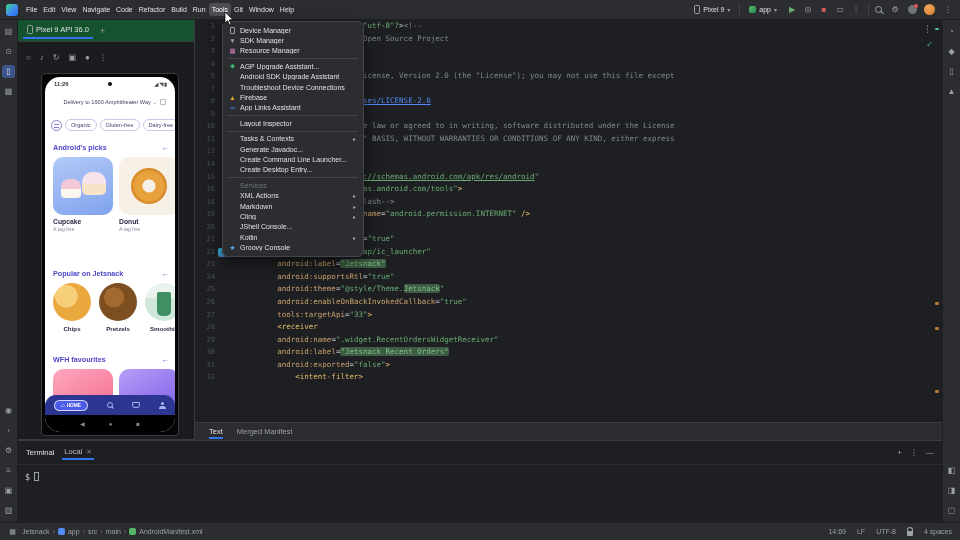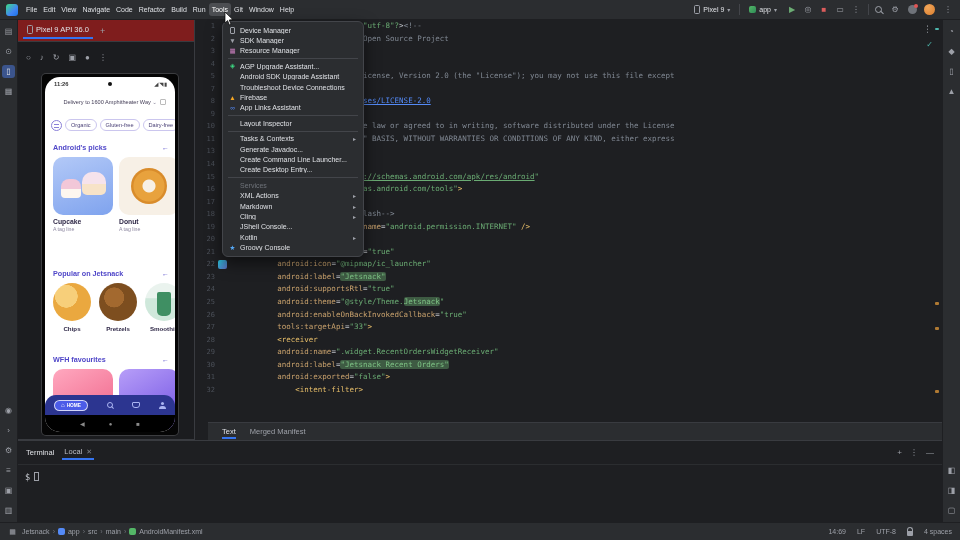--- a/index.html
+++ b/index.html
@@ -44,21 +44,21 @@
   .stripe.right{right:0;border-left:1px solid #1e1f22;}
   .sicon{width:13px;height:13px;border-radius:3px;color:#9da0a8;font-size:8px;line-height:13px;
          text-align:center;flex:0 0 auto;}
   .sicon.sel{background:#3b548c;color:#dfe1e5;}
   .sgap{flex:1;}
 
   
   .devices{position:absolute;left:18px;top:20px;width:177px;height:420px;background:#1b1c1f;
            border-right:1px solid #393b40;border-bottom:1px solid #393b40;}
   .dev-head{height:22px;display:flex;align-items:center;gap:4px;padding:0 5px;font-size:7.5px;
-            color:#dfe1e5;background:#7f1d1d;border-bottom:1px solid #393b40;}
+            color:#dfe1e5;background:#14532d;border-bottom:1px solid #393b40;}
   .dev-tab{display:flex;align-items:center;gap:3px;padding:3px 4px;border-bottom:2px solid #3574f0;}
   .dev-plus{color:#9da0a8;font-size:9px;padding:0 3px;}
   .dev-controls{position:absolute;top:28px;left:8px;height:18px;display:flex;align-items:center;
                 gap:9px;color:#9da0a8;font-size:8px;}
 
   
   .phone{position:absolute;left:24px;top:54px;width:136px;height:361px;background:#050505;
          border-radius:4px;padding:3px;box-shadow:0 0 0 1px #3c3d40;}
   .screen{position:relative;width:130px;height:355px;background:#fff;border-radius:15px;overflow:hidden;color:#222;}
   .p-status{position:absolute;top:4px;left:9px;right:8px;height:8px;display:flex;
@@ -130,21 +130,21 @@
   .strhl{color:#7dc284;background:#3e5b43;border-radius:2px;}
   .gicon{position:absolute;left:23px;top:2px;width:9px;height:9px;border-radius:2px;
          background:linear-gradient(135deg,#26c6da,#5c6bc0);}
   .ed-more{position:absolute;right:10px;top:4px;color:#9da0a8;font-size:9px;}
   .ed-check{position:absolute;right:9px;top:20px;color:#4db6ac;font-size:8px;}
   .smark{position:absolute;right:3px;width:4px;height:3px;background:#b07a33;border-radius:1px;}
   .smark.teal{background:#4db6ac;height:2px;}
 
   .manifest-tabs{position:absolute;left:195px;right:18px;top:422px;height:18px;background:#2b2d30;
                  border-top:1px solid #393b40;display:flex;align-items:center;gap:14px;
-                 padding-left:14px;font-size:7.5px;color:#9da0a8;margin-left:13px;}
+                 padding-left:14px;font-size:7.5px;color:#9da0a8;}
   .mtab.active{color:#dfe1e5;box-shadow:inset 0 -2px 0 #3574f0;padding:3px 0;}
 
   
   .terminal{position:absolute;left:18px;right:18px;top:440px;height:82px;background:#1e1f22;border-top:1px solid #393b40;}
   .term-head{height:24px;display:flex;align-items:center;gap:8px;padding:0 8px;font-size:7.5px;
              color:#dfe1e5;border-bottom:1px solid #2b2d30;}
   .term-tab{display:flex;align-items:center;gap:4px;color:#bcbec4;padding:2px 2px;border-bottom:2px solid #3574f0;}
   .term-x{color:#7d8088;font-size:7px;}
   .term-right{margin-left:auto;display:flex;gap:8px;color:#9da0a8;font-size:8px;}
   .term-body{padding:7px 0 0 7px;font-family:"DejaVu Sans Mono",monospace;font-size:8.5px;color:#c8cbd2;}
@@ -357,21 +357,20 @@
         <div class="eline"><span class="lnum">5</span><span class="plain">                               </span><span class="cmt">icense, Version 2.0 (the "License"); you may not use this file except</span></div>
         <div class="eline"><span class="lnum">7</span></div>
         <div class="eline"><span class="lnum">8</span><span class="plain">                               </span><span class="link">ses/LICENSE-2.0</span></div>
         <div class="eline"><span class="lnum">9</span></div>
         <div class="eline"><span class="lnum">10</span><span class="plain">                               </span><span class="cmt">e law or agreed to in writing, software distributed under the License</span></div>
         <div class="eline"><span class="lnum">11</span><span class="plain">                               </span><span class="cmt">" BASIS, WITHOUT WARRANTIES OR CONDITIONS OF ANY KIND, either express</span></div>
         <div class="eline"><span class="lnum">13</span></div>
         <div class="eline"><span class="lnum">14</span></div>
         <div class="eline"><span class="lnum">15</span><span class="plain">                               </span><span class="strlink">://schemas.android.com/apk/res/android</span><span class="str">"</span></div>
         <div class="eline"><span class="lnum">16</span><span class="plain">                               </span><span class="str">as.android.com/tools"</span><span class="tag">&gt;</span></div>
-        <div class="eline"><span class="lnum">17</span></div>
         <div class="eline"><span class="lnum">18</span><span class="plain">                               </span><span class="cmt">lash--&gt;</span></div>
         <div class="eline"><span class="lnum">19</span><span class="plain">                               </span><span class="attr">name</span><span class="plain">=</span><span class="str">"android.permission.INTERNET"</span><span class="tag"> /&gt;</span></div>
         <div class="eline"><span class="lnum">20</span></div>
         <div class="eline"><span class="lnum">21</span><span class="plain">                               </span><span class="plain">=</span><span class="str">"true"</span></div>
         <div class="eline"><span class="lnum">22</span><span class="gicon"></span><span class="plain">            </span><span class="attr">android:icon</span><span class="plain">=</span><span class="str">"@mipmap/ic_launcher"</span></div>
         <div class="eline"><span class="lnum">23</span><span class="plain">            </span><span class="attr">android:label</span><span class="plain">=</span><span class="strhl">"Jetsnack"</span></div>
         <div class="eline"><span class="lnum">24</span><span class="plain">            </span><span class="attr">android:supportsRtl</span><span class="plain">=</span><span class="str">"true"</span></div>
         <div class="eline"><span class="lnum">25</span><span class="plain">            </span><span class="attr">android:theme</span><span class="plain">=</span><span class="str">"@style/Theme.</span><span class="strhl">Jetsnack</span><span class="str">"</span></div>
         <div class="eline"><span class="lnum">26</span><span class="plain">            </span><span class="attr">android:enableOnBackInvokedCallback</span><span class="plain">=</span><span class="str">"true"</span></div>
         <div class="eline"><span class="lnum">27</span><span class="plain">            </span><span class="attr">tools:targetApi</span><span class="plain">=</span><span class="str">"33"</span><span class="tag">&gt;</span></div>

